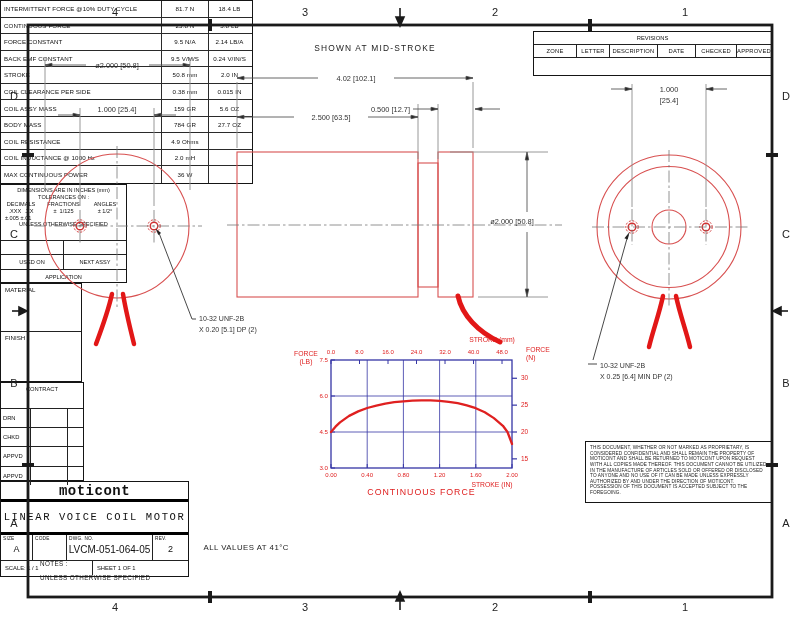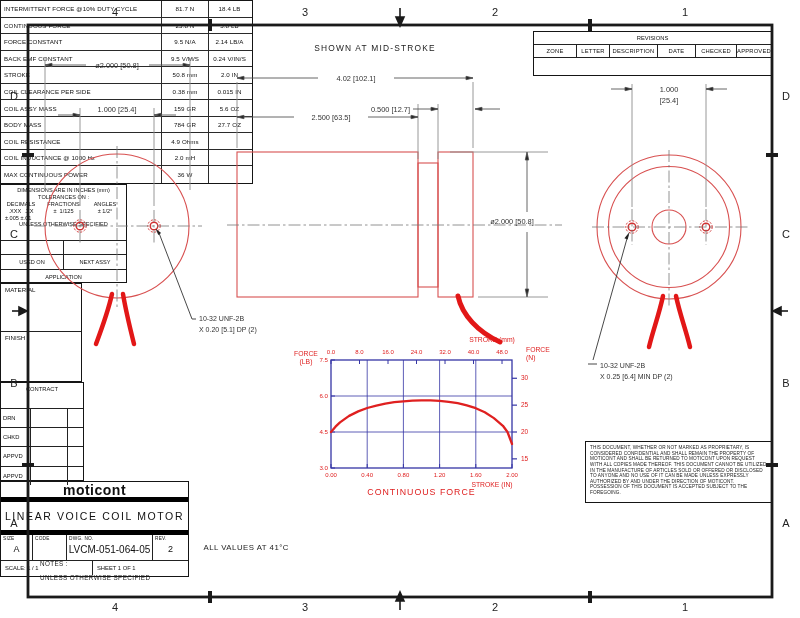--- a/index.html
+++ b/index.html
@@ -33,21 +33,21 @@
   #tol .half{width:50%;border-right:1px solid #222;display:flex;align-items:center;justify-content:center;}
   #tol .half:last-child{border-right:none;}
   
   #mat{left:423px;top:500px;width:80px;height:97px;border:1.4px solid #151515;font-size:6.2px;}
   
   #appr{left:503px;top:500px;width:82px;height:97px;border:1.4px solid #151515;font-size:5.8px;}
   #appr .arow{display:flex;border-top:1px solid #222;height:18.2px;}
   #appr .ac{border-right:1px solid #222;display:flex;align-items:center;padding-left:2px;}
   
   #tblock{left:585px;top:503px;width:187px;height:94px;border:1.6px solid #151515;}
-  #tblock .row{border-bottom:5px solid #000000;display:flex;align-items:center;justify-content:center;box-sizing:border-box;}
+  #tblock .row{border-bottom:3px solid #000000;display:flex;align-items:center;justify-content:center;box-sizing:border-box;font-family:Liberation Mono, monospace;}
   #logo{height:20px;font-size:14px;font-weight:800;letter-spacing:.5px;}
   #dtitle{height:33px;font-size:10.5px;letter-spacing:1.6px;}
   #info{height:26px;display:flex;border-bottom:1px solid #222;box-sizing:border-box;}
   #info .icell{border-right:1px solid #222;box-sizing:border-box;position:relative;}
   #info .lab{font-size:4.8px;position:absolute;left:2px;top:1px;letter-spacing:.2px;}
   #info .val{position:absolute;left:0;right:0;top:9px;text-align:center;font-size:9px;}
   #scalerow{height:14px;display:flex;font-size:5.8px;}
   #scalerow>div{display:flex;align-items:center;padding-left:4px;box-sizing:border-box;}
   
   #prop{left:585px;top:441px;width:187px;height:62px;border:1.2px solid #151515;padding:3px 4px;

